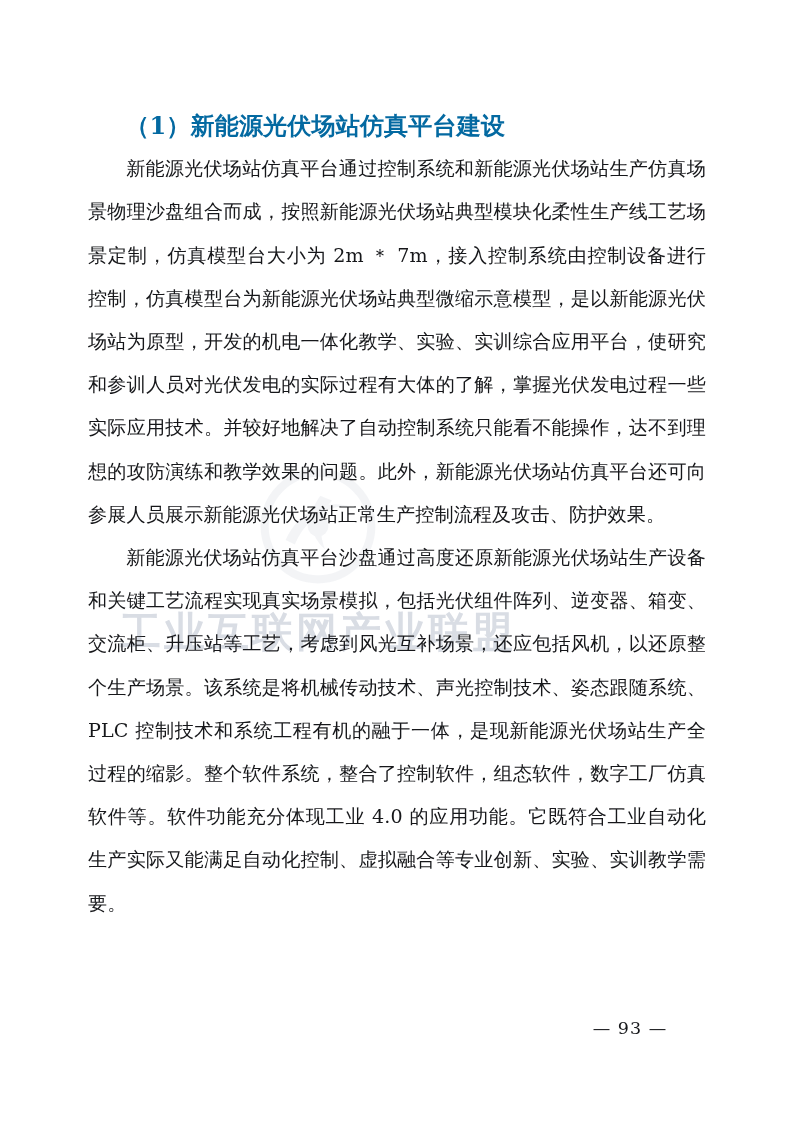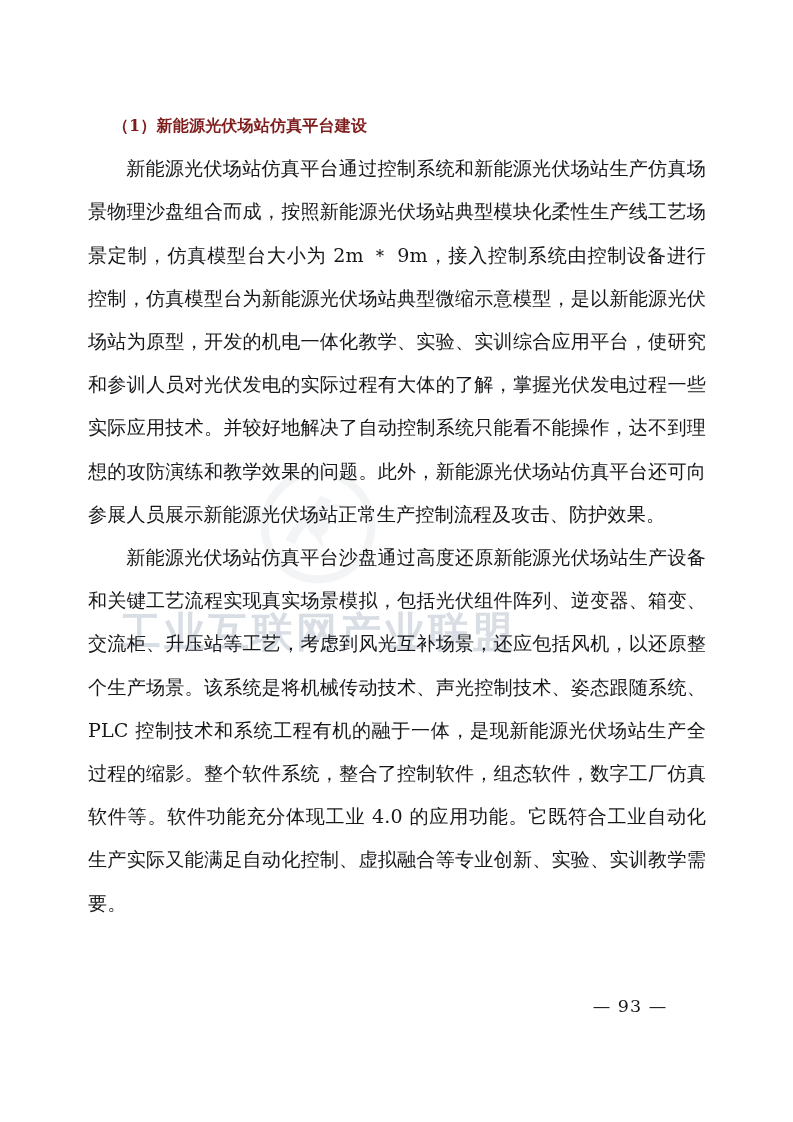--- a/index.html
+++ b/index.html
@@ -88,35 +88,35 @@
     text-align-last: left;
     text-justify: inter-character;
     letter-spacing: 0.15px;
     word-break: break-all;
   }
   p.para.indent {
     text-indent: 2em;
   }
   p.heading {
     margin: 0;
-    color: #7f1d1d;
+    color: #0369a1;
     font-family: "DejaVu Serif", "Liberation Serif", serif;
     font-weight: bold;
-    font-size: 16px;
+    font-size: 24px;
     line-height: 43.2px;
     text-indent: 1.55em;
     letter-spacing: 0.2px;
     white-space: nowrap;
   }
 
   
   #footer {
     position: absolute;
     left: 0;
-    top: 996px;
+    top: 1018px;
     width: 793px;
     z-index: 2;
     text-align: center;
     padding-right: 56px;
     box-sizing: border-box;
   }
   #footer .pagenum {
     display: inline-block;
     font-family: "DejaVu Serif", "Liberation Serif", serif;
     font-size: 17.5px;
@@ -137,21 +137,21 @@
         <path d="M22 62 C 34 36, 58 26, 80 34 C 62 30, 40 42, 30 66 Z" fill="#d9dde4"></path>
         <path d="M52 24 C 40 40, 42 58, 56 70 C 50 54, 52 40, 62 28 Z" fill="#d9dde4"></path>
         <circle cx="50" cy="50" r="9" fill="#d9dde4"></circle>
       </svg>
       <div class="wm-cn">工业互联网产业联盟</div>
     </div>
   </div>
 
   <div id="content">
     <p class="heading">（1）新能源光伏场站仿真平台建设</p>
-    <p class="para indent">新能源光伏场站仿真平台通过控制系统和新能源光伏场站生产仿真场景物理沙盘组合而成，按照新能源光伏场站典型模块化柔性生产线工艺场景定制，仿真模型台大小为 2m ＊ 9m，接入控制系统由控制设备进行控制，仿真模型台为新能源光伏场站典型微缩示意模型，是以新能源光伏场站为原型，开发的机电一体化教学、实验、实训综合应用平台，使研究和参训人员对光伏发电的实际过程有大体的了解，掌握光伏发电过程一些实际应用技术。并较好地解决了自动控制系统只能看不能操作，达不到理想的攻防演练和教学效果的问题。此外，新能源光伏场站仿真平台还可向参展人员展示新能源光伏场站正常生产控制流程及攻击、防护效果。</p>
+    <p class="para indent">新能源光伏场站仿真平台通过控制系统和新能源光伏场站生产仿真场景物理沙盘组合而成，按照新能源光伏场站典型模块化柔性生产线工艺场景定制，仿真模型台大小为 2m ＊ 7m，接入控制系统由控制设备进行控制，仿真模型台为新能源光伏场站典型微缩示意模型，是以新能源光伏场站为原型，开发的机电一体化教学、实验、实训综合应用平台，使研究和参训人员对光伏发电的实际过程有大体的了解，掌握光伏发电过程一些实际应用技术。并较好地解决了自动控制系统只能看不能操作，达不到理想的攻防演练和教学效果的问题。此外，新能源光伏场站仿真平台还可向参展人员展示新能源光伏场站正常生产控制流程及攻击、防护效果。</p>
     <p class="para indent">新能源光伏场站仿真平台沙盘通过高度还原新能源光伏场站生产设备和关键工艺流程实现真实场景模拟，包括光伏组件阵列、逆变器、箱变、交流柜、升压站等工艺，考虑到风光互补场景，还应包括风机，以还原整个生产场景。该系统是将机械传动技术、声光控制技术、姿态跟随系统、PLC 控制技术和系统工程有机的融于一体，是现新能源光伏场站生产全过程的缩影。整个软件系统，整合了控制软件，组态软件，数字工厂仿真软件等。软件功能充分体现工业 4.0 的应用功能。它既符合工业自动化生产实际又能满足自动化控制、虚拟融合等专业创新、实验、实训教学需要。</p>
 
   </div>
 
   <div id="footer">
     <span class="pagenum">— 93 —</span>
   </div>
 
 </div>
 

